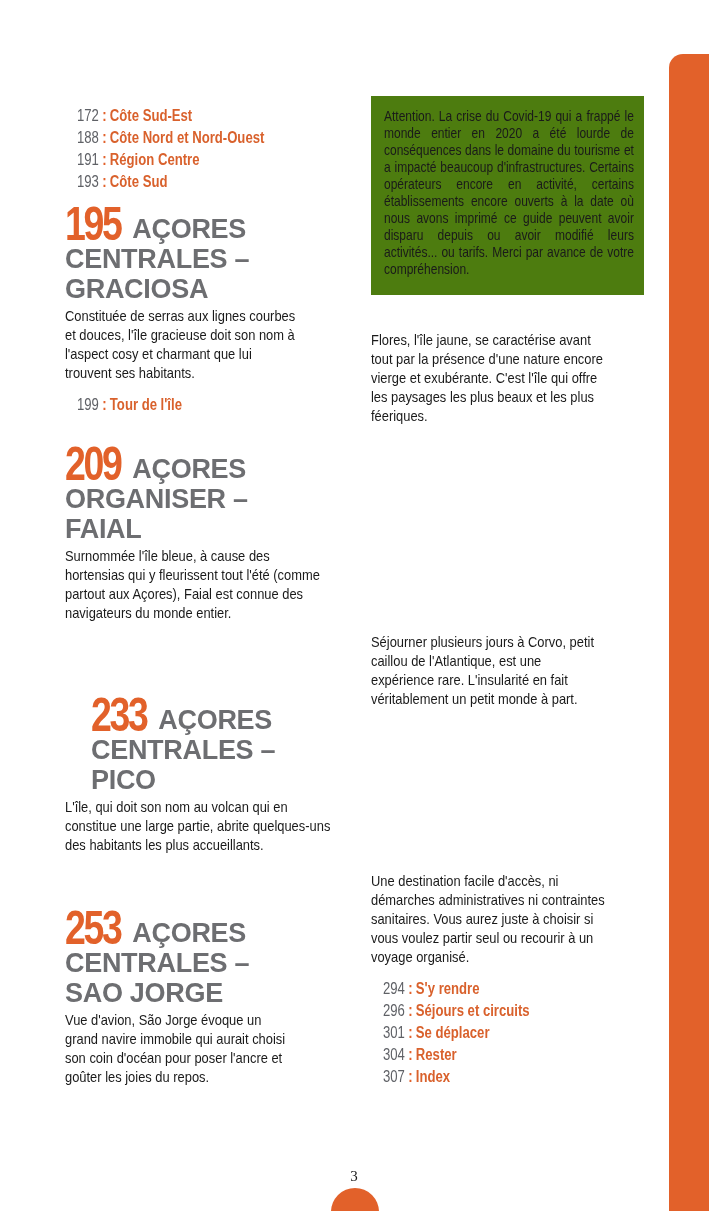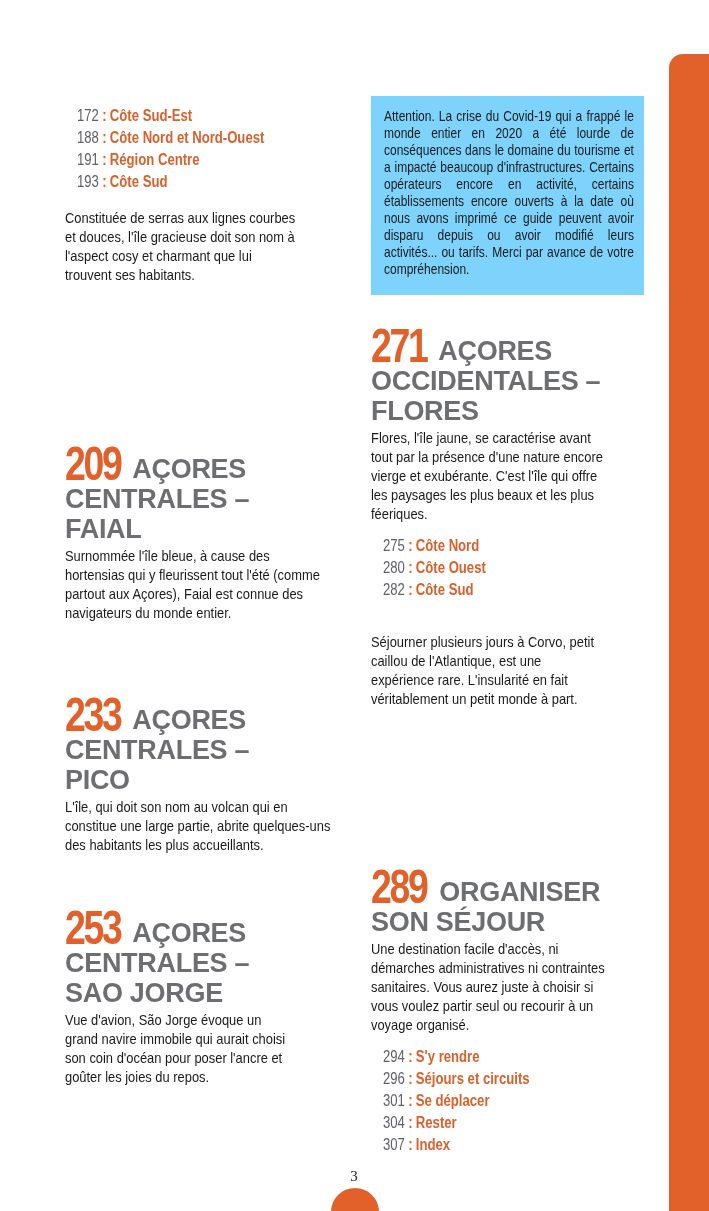--- a/index.html
+++ b/index.html
@@ -30,21 +30,21 @@
   .heading .num {
     color: #e2612a; font-weight: bold; font-size: 48px; line-height: 36px; letter-spacing: -3px;
     display: inline-block; transform: scaleX(0.78); transform-origin: left bottom; margin-right: -10px;
     vertical-align: -2px;
   }
   .desc {
     font-size: 15px; line-height: 19px; margin: 2px 0 3px 0; color: #1a1a1a;
     transform: scaleX(0.86); transform-origin: left top; width: 116%;
   }
   .notice {
-    position: absolute; left: 371px; top: 96px; width: 273px; height: 199px; background: #7dd3fc;
+    position: absolute; left: 371px; top: 96px; width: 273px; height: 199px; background: #4d7c0f;
     box-sizing: border-box; padding: 12px 10px 0 13px;
   }
   .notice p {
     margin: 0; font-size: 14.3px; line-height: 17px; color: #1a1a1a; text-align: justify;
     transform: scaleX(0.84); transform-origin: left top; width: 119%;
   }
   .page-num {
     position: absolute; left: 346px; top: 1168px; width: 16px; text-align: center;
     font-family: "Liberation Serif", serif; font-size: 15px; color: #1a1a1a;
   }
@@ -60,61 +60,58 @@
 
 <div class="col col-left">
   <ul class="toc" style="position:absolute; top:93px; left:0;">
     <li><span class="pg">172</span><span class="sep">:</span><span class="lbl">Côte Sud-Est</span></li>
     <li><span class="pg">188</span><span class="sep">:</span><span class="lbl">Côte Nord et Nord-Ouest</span></li>
     <li><span class="pg">191</span><span class="sep">:</span><span class="lbl">Région Centre</span></li>
     <li><span class="pg">193</span><span class="sep">:</span><span class="lbl">Côte Sud</span></li>
   </ul>
 
   <div class="section" style="top:206px;">
+    <h2 class="heading" style="width:200px;"><span class="num">195</span> <span>AÇORES CENTRALES – GRACIOSA</span></h2>
     <p class="desc" style="width:270px;">Constituée de serras aux lignes courbes et douces, l'île gracieuse doit son nom à l'aspect cosy et charmant que lui trouvent ses habitants.</p>
+    <ul class="toc">
+      <li><span class="pg">199</span><span class="sep">:</span><span class="lbl">Tour de l'île</span></li>
+    </ul>
   </div>
 
   <div class="section" style="top:446px;">
-    <h2 class="heading" style="width:240px;"><span class="num">209</span> <span>AÇORES CENTRALES – FAIAL</span></h2>
+    <h2 class="heading" style="width:240px;"><span class="num">209</span> <span>AÇORES ORGANISER – FAIAL</span></h2>
     <p class="desc" style="width:300px;">Surnommée l'île bleue, à cause des hortensias qui y fleurissent tout l'été (comme partout aux Açores), Faial est connue des navigateurs du monde entier.</p>
   </div>
 
   <div class="section" style="top:697px;">
-    <h2 class="heading" style="width:240px;"><span class="num">233</span> <span>AÇORES CENTRALES – PICO</span></h2>
+    <h2 class="heading" style="width:240px;margin-left:26px;"><span class="num">233</span> <span>AÇORES CENTRALES – PICO</span></h2>
     <p class="desc" style="width:310px;">L'île, qui doit son nom au volcan qui en constitue une large partie, abrite quelques-uns des habitants les plus accueillants.</p>
   </div>
 
   <div class="section" style="top:910px;">
     <h2 class="heading" style="width:200px;"><span class="num">253</span> <span>AÇORES CENTRALES – SAO JORGE</span></h2>
     <p class="desc" style="width:270px;">Vue d'avion, São Jorge évoque un grand navire immobile qui aurait choisi son coin d'océan pour poser l'ancre et goûter les joies du repos.</p>
   </div>
 </div>
 
 <div class="notice">
   <p>Attention. La crise du Covid-19 qui a frappé le monde entier en 2020 a été lourde de conséquences dans le domaine du tourisme et a impacté beaucoup d'infrastructures. Certains opérateurs encore en activité, certains établissements encore ouverts à la date où nous avons imprimé ce guide peuvent avoir disparu depuis ou avoir modifié leurs activités... ou tarifs. Merci par avance de votre compréhension.</p>
 </div>
 
 <div class="col col-right">
 
   <div class="section" style="top:328px;">
-    <h2 class="heading" style="width:240px;"><span class="num">271</span> <span>AÇORES OCCIDENTALES – FLORES</span></h2>
     <p class="desc" style="width:270px;">Flores, l'île jaune, se caractérise avant tout par la présence d'une nature encore vierge et exubérante. C'est l'île qui offre les paysages les plus beaux et les plus féeriques.</p>
-    <ul class="toc">
-      <li><span class="pg">275</span><span class="sep">:</span><span class="lbl">Côte Nord</span></li>
-      <li><span class="pg">280</span><span class="sep">:</span><span class="lbl">Côte Ouest</span></li>
-      <li><span class="pg">282</span><span class="sep">:</span><span class="lbl">Côte Sud</span></li>
-    </ul>
   </div>
 
   <div class="section" style="top:630px;">
     <p class="desc" style="width:260px;">Séjourner plusieurs jours à Corvo, petit caillou de l'Atlantique, est une expérience rare. L'insularité en fait véritablement un petit monde à part.</p>
   </div>
 
   <div class="section" style="top:869px;">
-    <h2 class="heading" style="width:250px;"><span class="num">289</span> <span>ORGANISER SON SÉJOUR</span></h2>
     <p class="desc" style="width:275px;">Une destination facile d'accès, ni démarches administratives ni contraintes sanitaires. Vous aurez juste à choisir si vous voulez partir seul ou recourir à un voyage organisé.</p>
     <ul class="toc">
       <li><span class="pg">294</span><span class="sep">:</span><span class="lbl">S'y rendre</span></li>
       <li><span class="pg">296</span><span class="sep">:</span><span class="lbl">Séjours et circuits</span></li>
       <li><span class="pg">301</span><span class="sep">:</span><span class="lbl">Se déplacer</span></li>
       <li><span class="pg">304</span><span class="sep">:</span><span class="lbl">Rester</span></li>
       <li><span class="pg">307</span><span class="sep">:</span><span class="lbl">Index</span></li>
     </ul>
   </div>
 </div>

